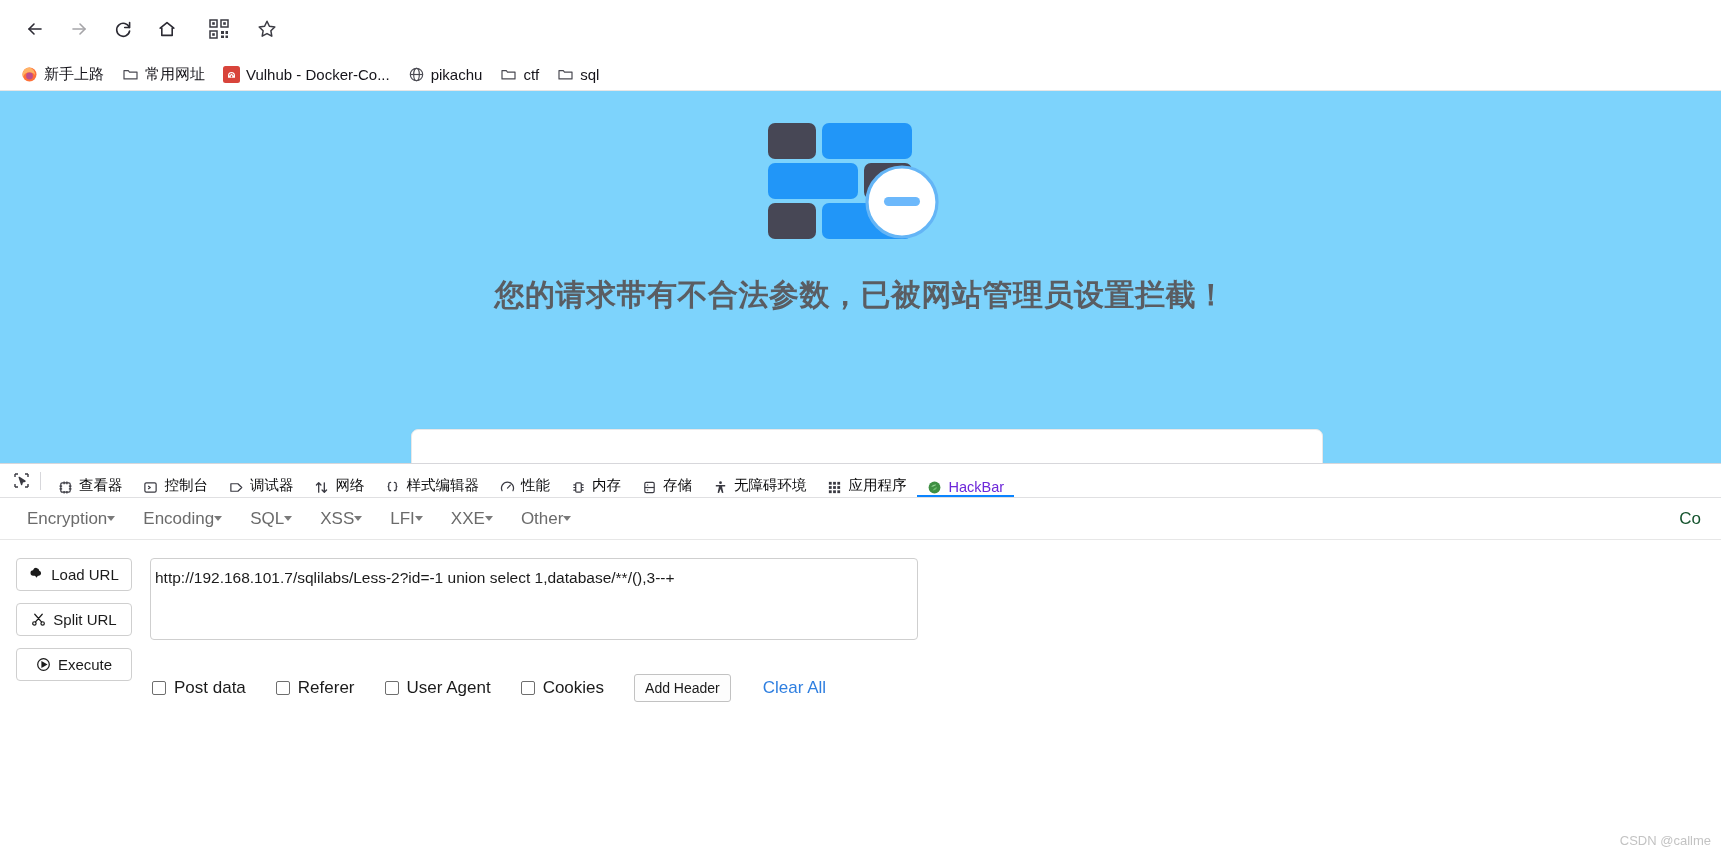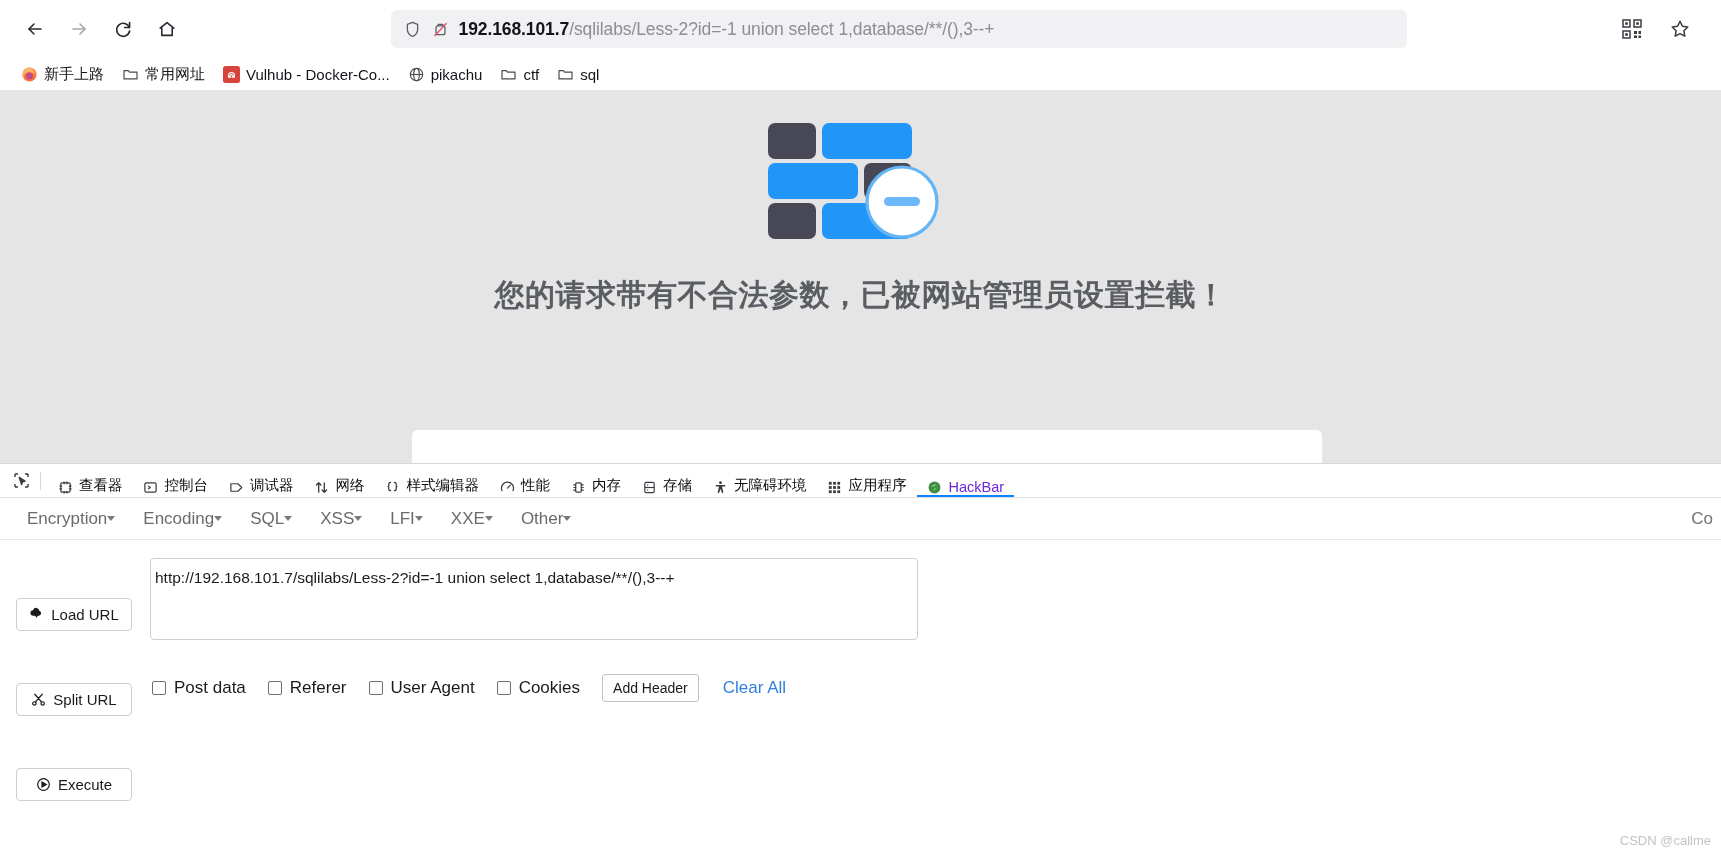--- a/index.html
+++ b/index.html
@@ -83,21 +83,21 @@
     cursor: pointer;
     white-space: nowrap;
   }
   .bm-ico { width: 17px; height: 17px; display: block; flex: none; }
 
   
   #page-viewport {
     position: relative;
     height: 372px;
     overflow: hidden;
-    background: #e5e5e5;
+    background: #7dd3fc;
   }
   #waf-logo {
     margin: 0 auto;
     padding-top: 28px;
     width: 190px;
   }
   #waf-headline {
     text-align: center;
     margin-top: 32px;
     font-size: 30px;
@@ -186,23 +186,23 @@
   }
   .caret {
     width: 0; height: 0;
     border-left: 4.5px solid transparent;
     border-right: 4.5px solid transparent;
     border-top: 5px solid #7a7a7a;
     display: inline-block;
   }
   #hb-cors {
     position: absolute;
-    right: 8px;
+    right: 20px;
     font-size: 17px;
-    color: #737373;
+    color: #14532d;
     cursor: pointer;
   }
 
   
   #hb-body {
     flex: 1;
     display: flex;
     padding: 18px 16px 0 16px;
     gap: 18px;
     background: #fff;
@@ -219,42 +219,41 @@
     align-items: center;
     justify-content: center;
     gap: 7px;
     height: 33px;
     border: 1px solid #cfcfcf;
     border-radius: 4px;
     background: #fff;
     font-size: 15px;
     color: #1b1b1b;
     cursor: pointer;
-    margin-top: 40px;
   }
 
   #hb-right { flex: 1; }
   #hb-textarea {
     width: 768px;
     height: 82px;
     border: 1px solid #cfcfcf;
     border-radius: 4px;
     padding: 9px 4px;
     font-size: 15.5px;
     color: #1b1b1b;
     resize: none;
     outline: none;
     font-family: "Liberation Sans", sans-serif;
     line-height: 20px;
     overflow: hidden;
   }
   #hb-options {
     display: flex;
     align-items: center;
-    gap: 0;
+    gap: 8px;
     margin-top: 30px;
     margin-left: 2px;
     font-size: 17px;
     color: #1b1b1b;
   }
   .hb-check {
     display: flex; align-items: center; gap: 8px;
     margin-right: 22px;
     cursor: pointer;
     white-space: nowrap;
@@ -318,40 +317,20 @@
       </svg>
     </div>
 
     <div class="nav-btn" title="Home">
       <svg width="20" height="20" viewBox="0 0 20 20" fill="none" stroke="#2b2a33" stroke-width="1.6" stroke-linecap="round" stroke-linejoin="round">
         <path d="M3.2 9.2 10 3.6l6.8 5.6"></path>
         <path d="M4.8 9v7.4h10.4V9"></path>
       </svg>
     </div>
 
-    <div id="urlbar-wrap">
-      <div id="urlbar">
-
-        <span style="display:flex">
-          <svg width="19" height="19" viewBox="0 0 20 20" fill="none" stroke="#5b5b66" stroke-width="1.35" stroke-linejoin="round">
-            <path d="M10 2.6 4.6 4.7v5.1c0 3.5 2.4 6.3 5.4 7.6 3-1.3 5.4-4.1 5.4-7.6V4.7Z"></path>
-          </svg>
-        </span>
-
-        <span style="display:flex">
-          <svg width="19" height="19" viewBox="0 0 20 20" fill="none" stroke="#5b5b66" stroke-width="1.35" stroke-linejoin="round">
-            <rect x="5.3" y="6.2" width="9.4" height="9.2" rx="2"></rect>
-            <path d="M7.6 6.2V4.6h4.8v1.6"></path>
-            <line x1="3.6" y1="16.8" x2="16.4" y2="3.4" stroke="#e0536a" stroke-width="1.5"></line>
-          </svg>
-        </span>
-
-        <span id="urlbar-text"><span class="host">192.168.101.7</span><span>/sqlilabs/Less-2?id=-1 union select 1,database/**/(),3--+</span></span>
-      </div>
-    </div>
 
     <div class="chrome-right">
       <div class="nav-btn">
         <svg width="22" height="22" viewBox="0 0 22 22" fill="#3a3a42">
           <rect x="2" y="2" width="7" height="7" fill="none" stroke="#3a3a42" stroke-width="1.5"></rect>
           <rect x="13" y="2" width="7" height="7" fill="none" stroke="#3a3a42" stroke-width="1.5"></rect>
           <rect x="2" y="13" width="7" height="7" fill="none" stroke="#3a3a42" stroke-width="1.5"></rect>
           <rect x="4.2" y="4.2" width="2.6" height="2.6"></rect>
           <rect x="15.2" y="4.2" width="2.6" height="2.6"></rect>
           <rect x="4.2" y="15.2" width="2.6" height="2.6"></rect>

